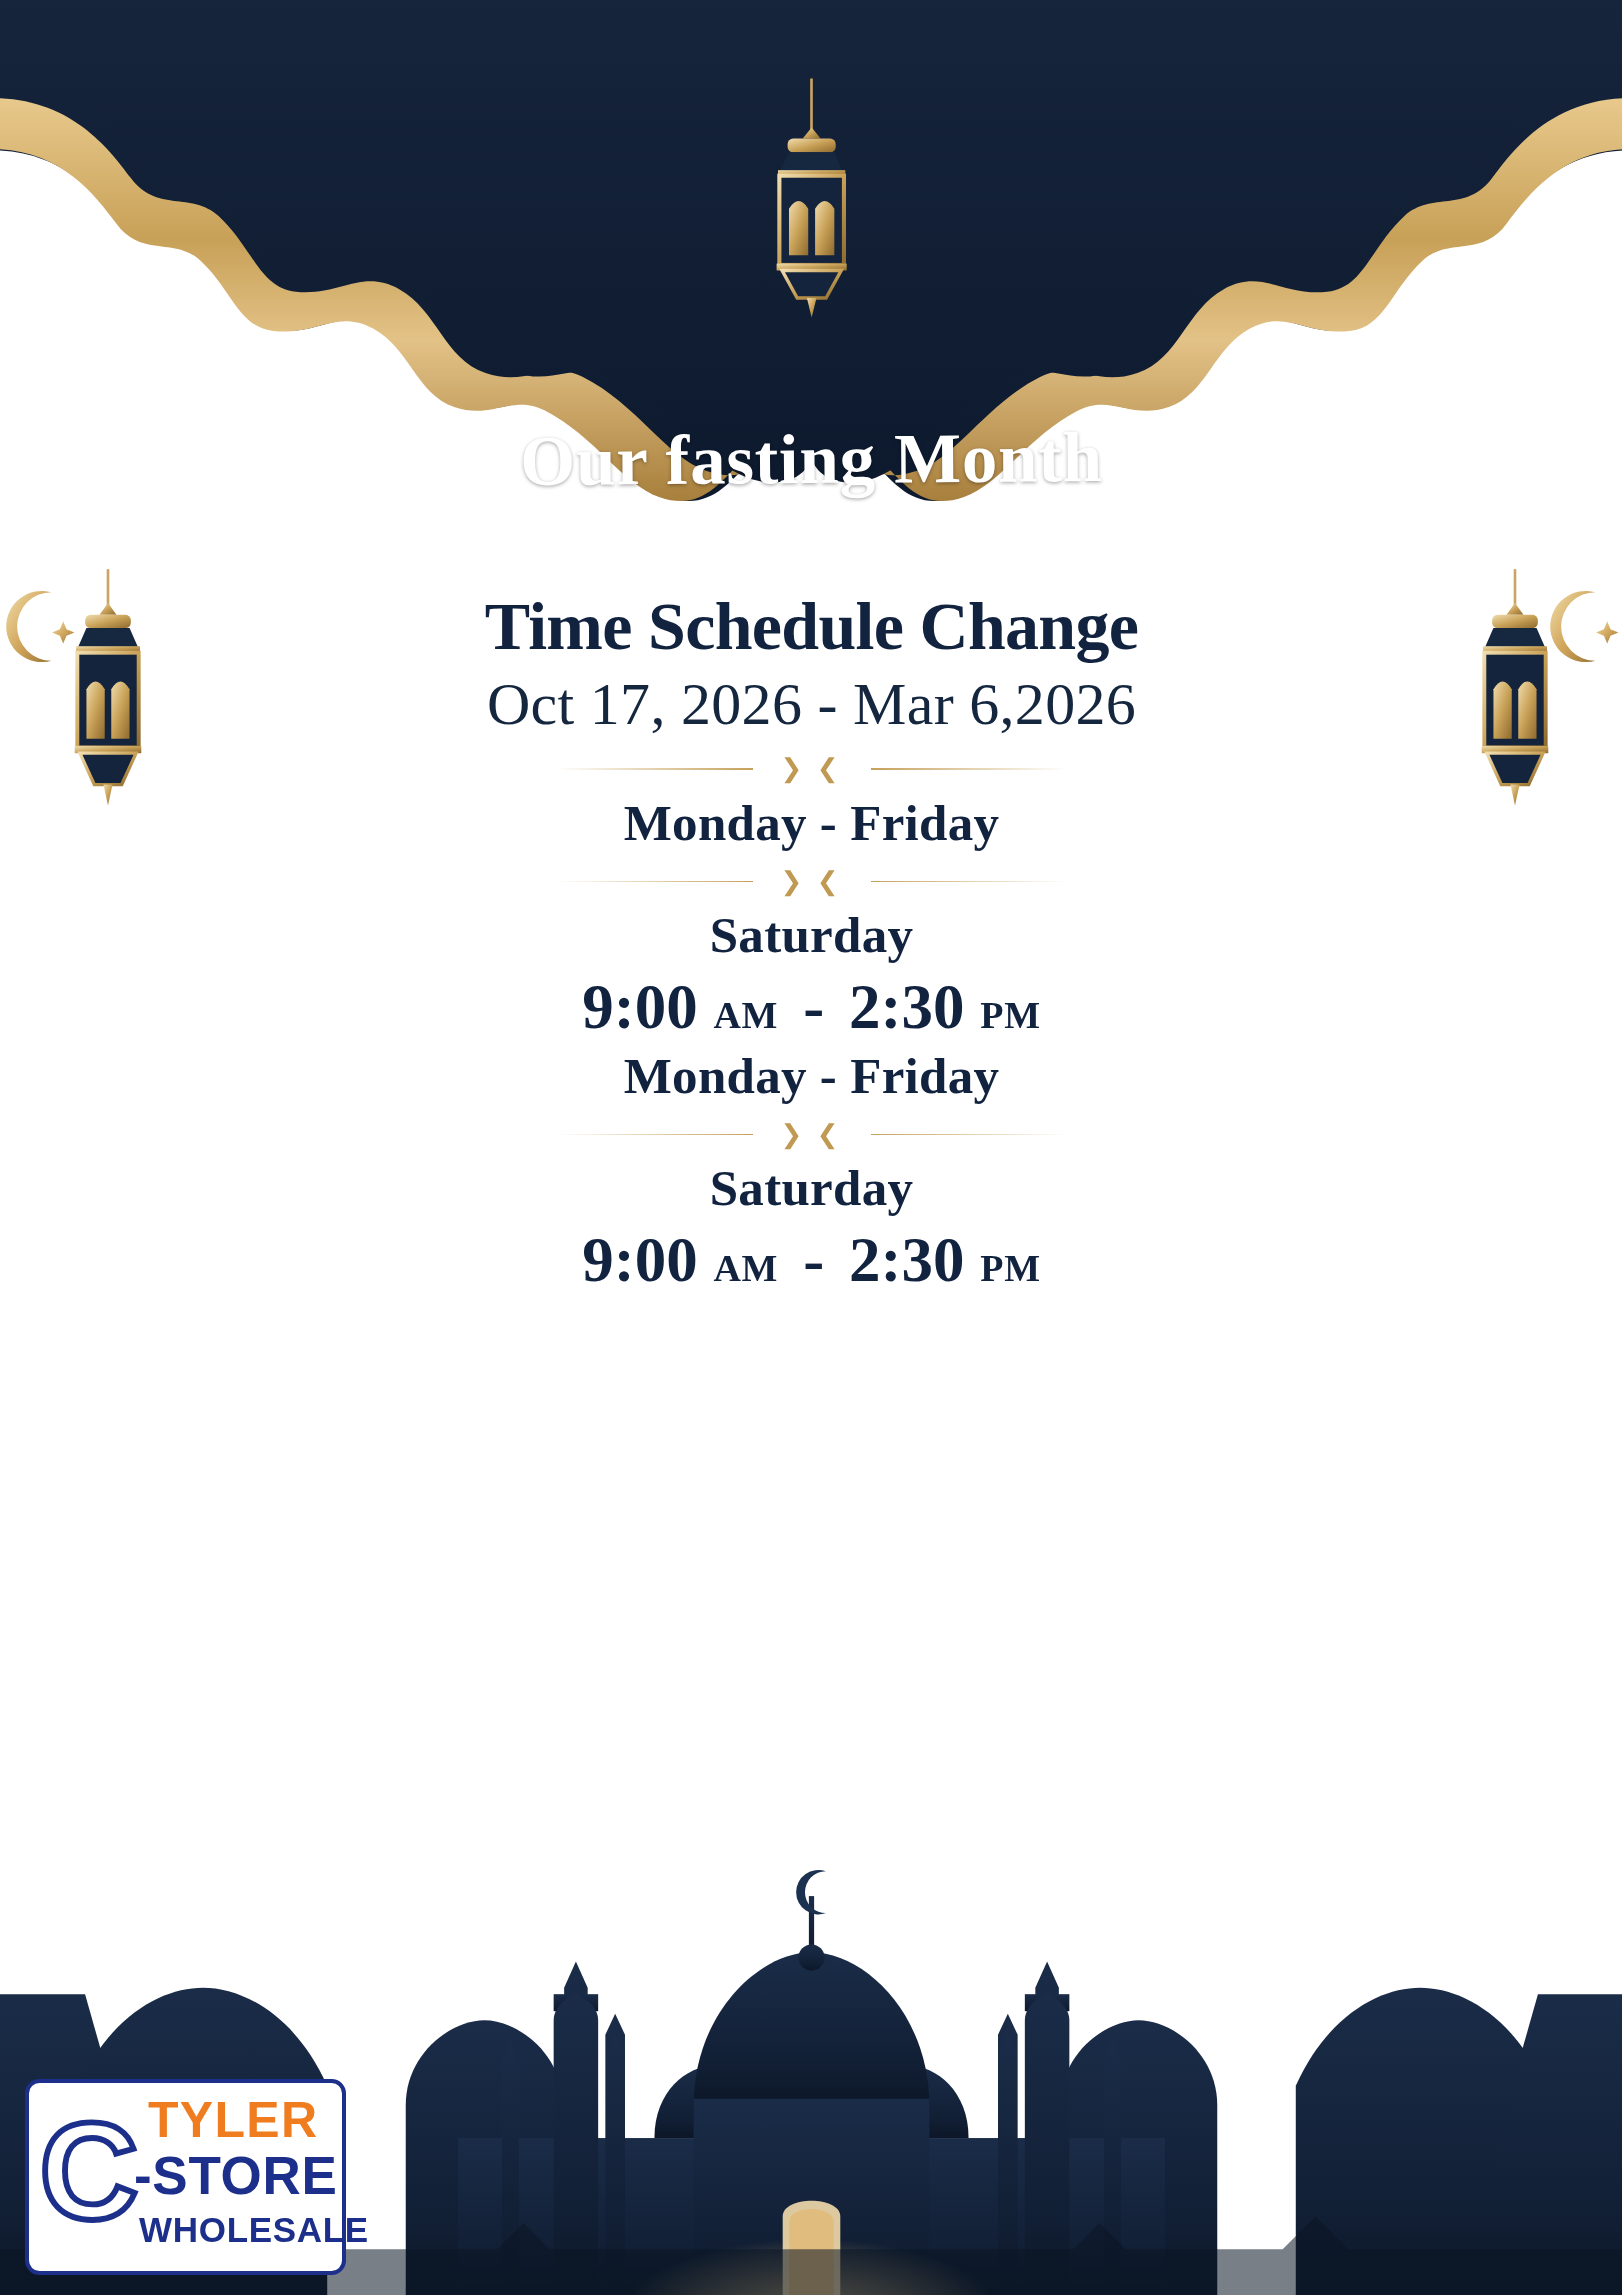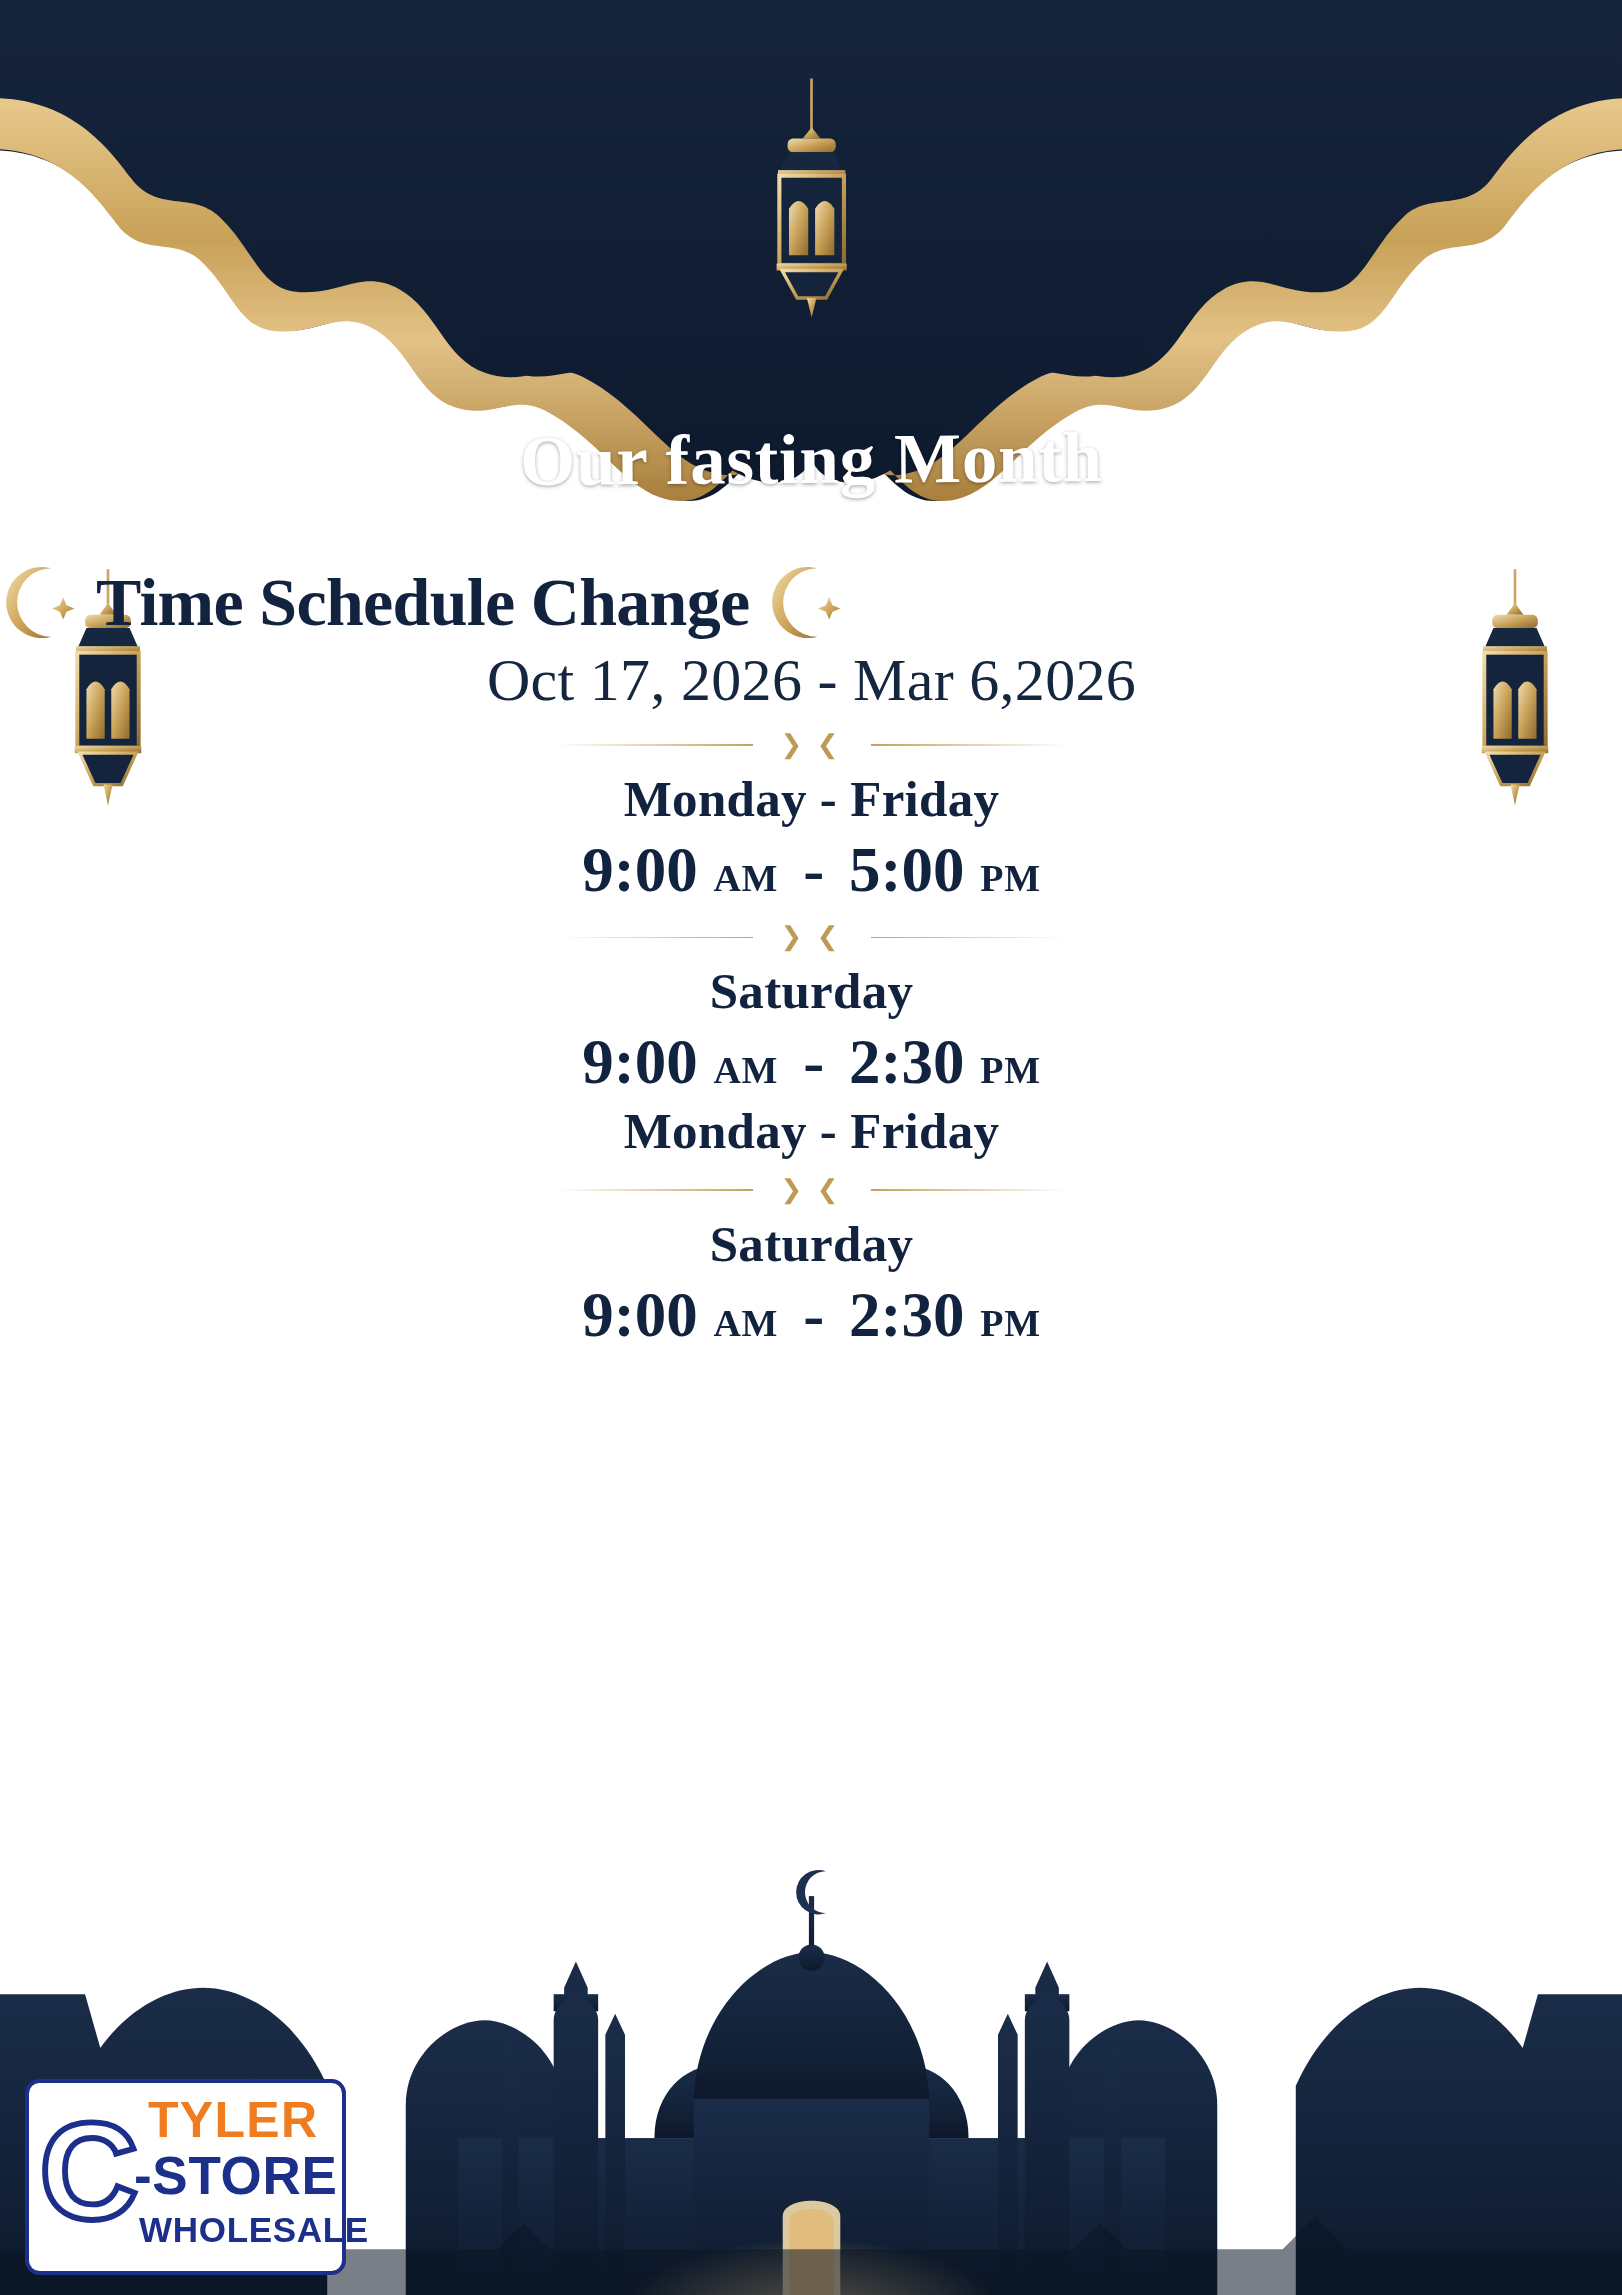--- a/index.html
+++ b/index.html
@@ -56,22 +56,23 @@
     letter-spacing: 0.7px;
     font-family: "Liberation Serif", serif;
     z-index: 6;
     text-shadow: 0 1.3px 3.9px rgba(0,0,0,0.35);
     transform: rotate(-0.4deg);
   }
 
   .headline-row {
     display: flex;
     align-items: center;
-    justify-content: flex-start;
+    justify-content: space-between;
     gap: 17px;
+    margin-top: 24px;
   }
   .headline {
     font-size: 68px;
     font-weight: bold;
     color: #122340;
     letter-spacing: -0.7px;
     white-space: nowrap;
   }
   .moon {
     width: 79px;
@@ -417,27 +418,20 @@
 
   <div class="daterange">Oct 17, 2026 - Mar 6,2026</div>
 
   <div class="divider">
     <span class="line l"></span>
     <span class="cen">❯ ❮</span>
     <span class="line r"></span>
   </div>
 
   <div class="dayline">Monday - Friday</div>
-  <div class="timeline-row">
-    <span>9:00</span>
-    <span class="mer">AM</span>
-    <span class="dash">-</span>
-    <span>5:00</span>
-    <span class="mer">PM</span>
-  </div>
 
   <div class="divider">
     <span class="line l"></span>
     <span class="cen">❯ ❮</span>
     <span class="line r"></span>
   </div>
 
   <div class="dayline">Saturday</div>
   <div class="timeline-row">
     <span>9:00</span>

